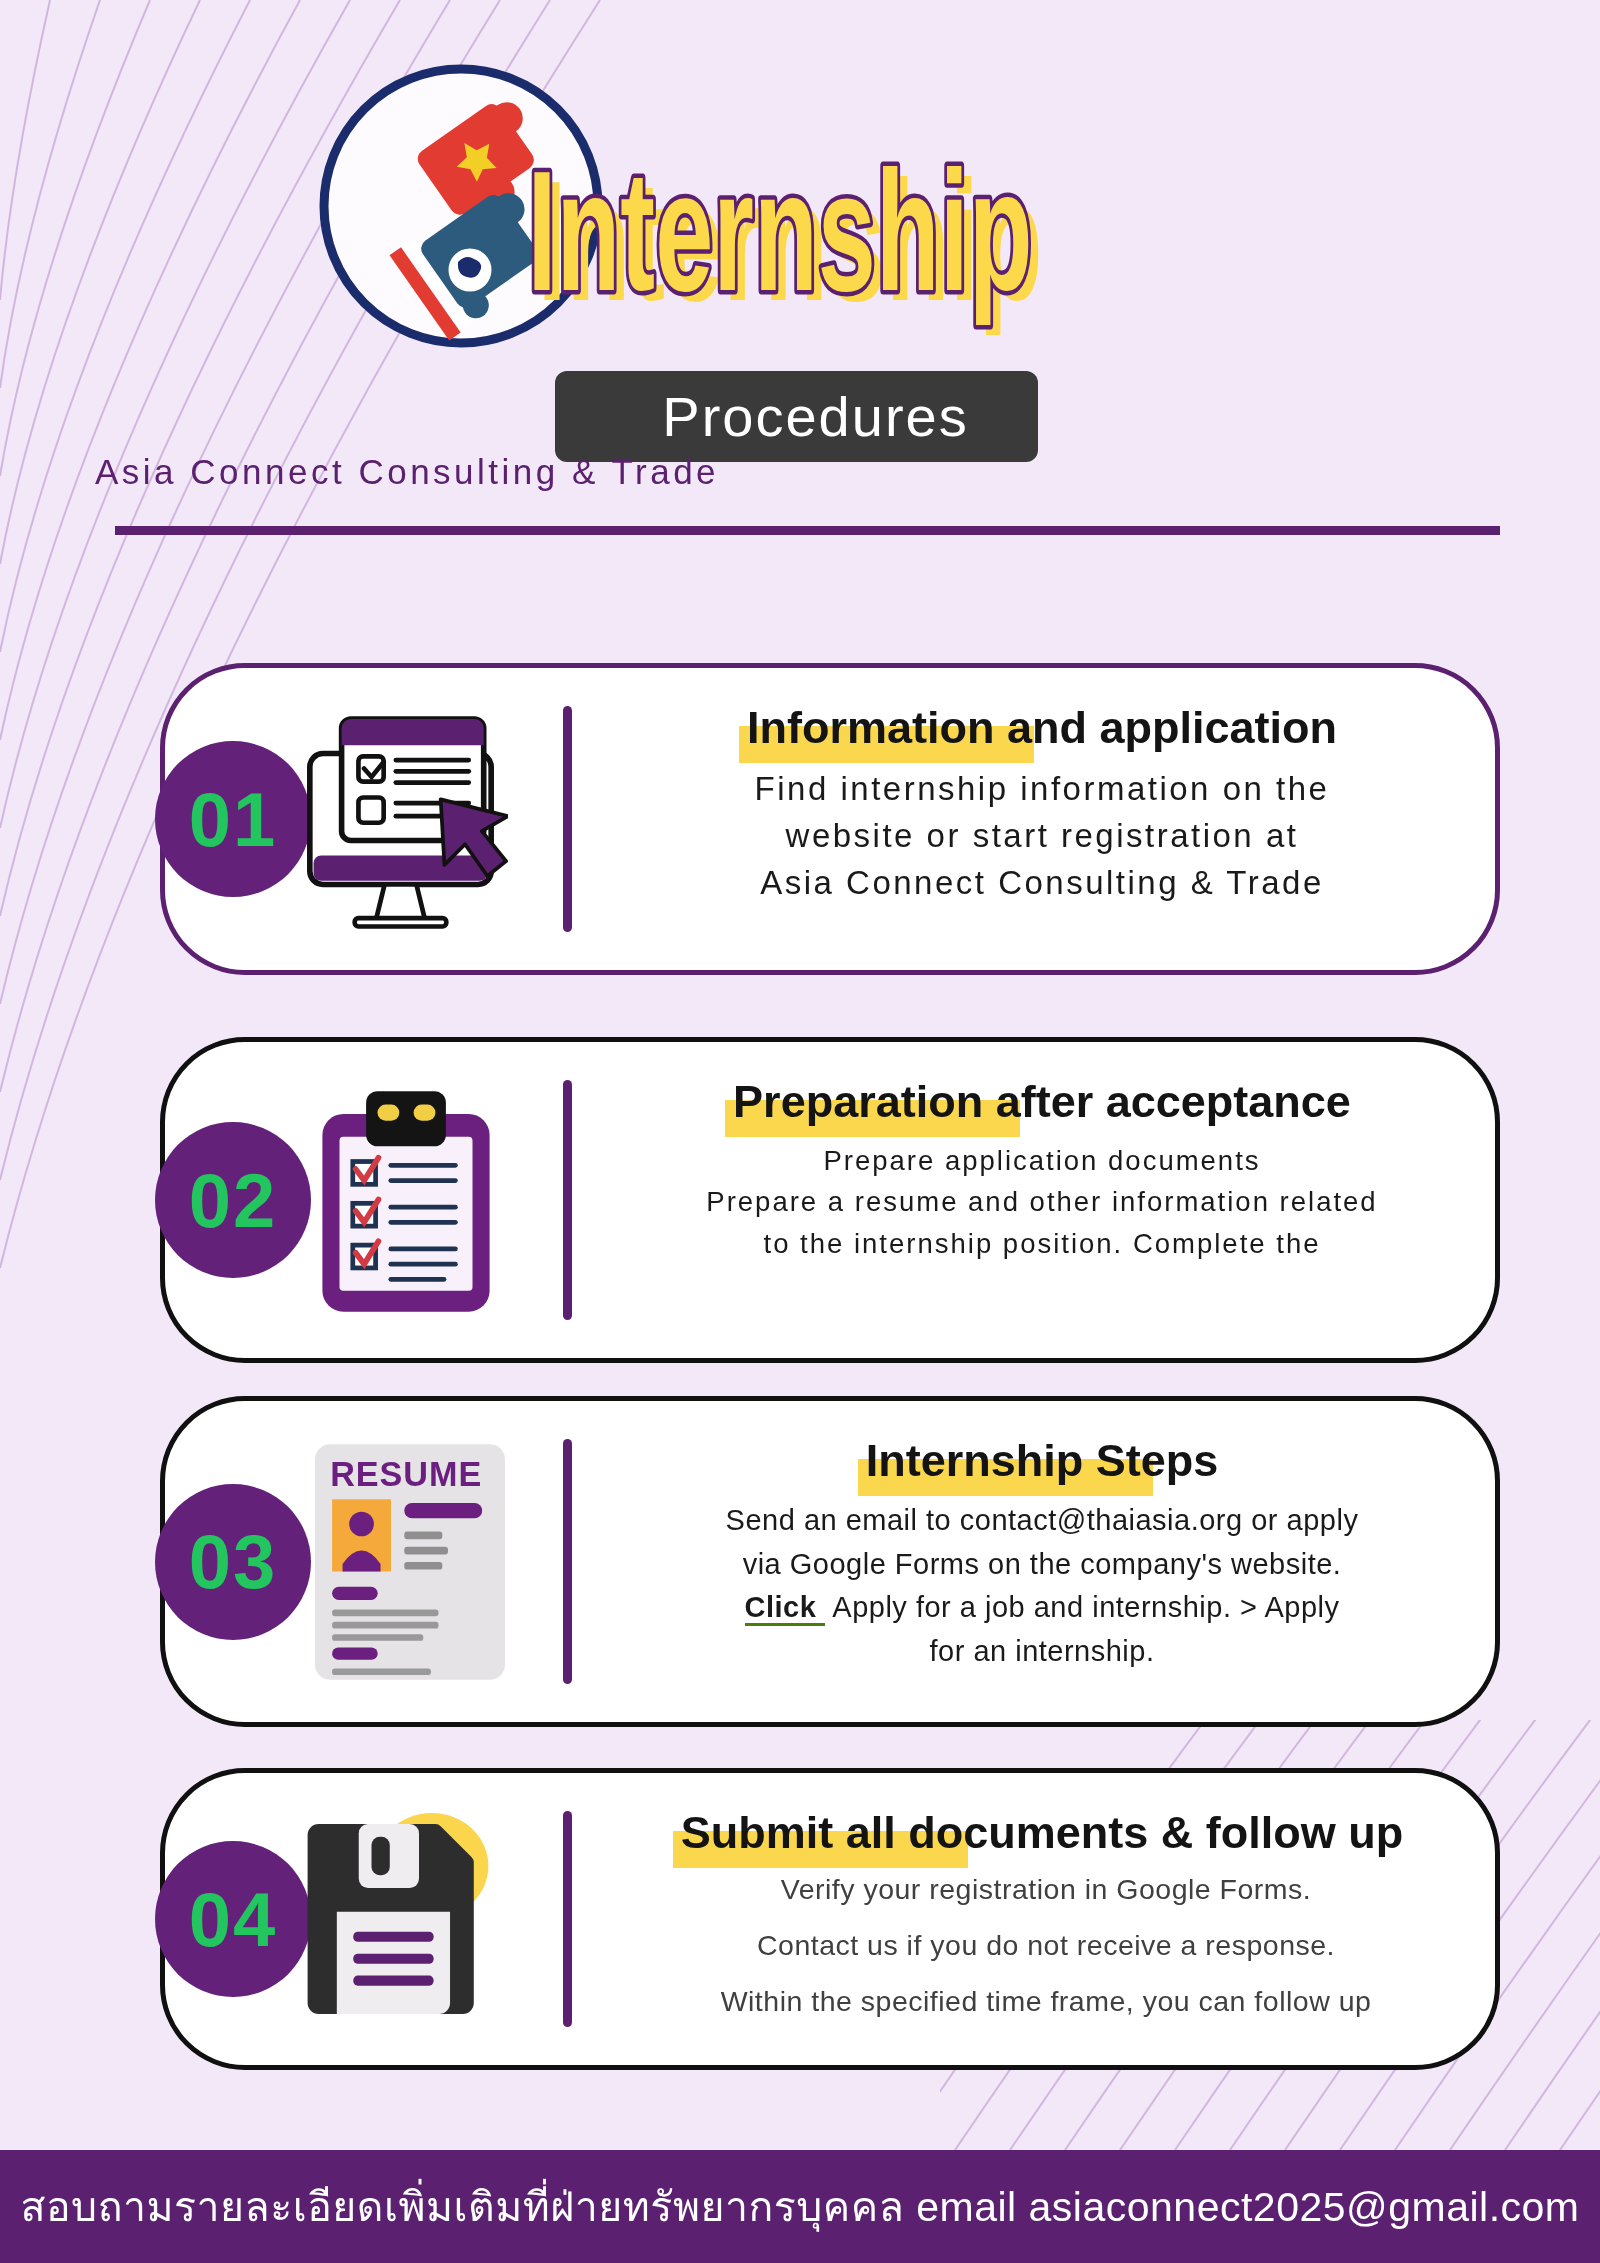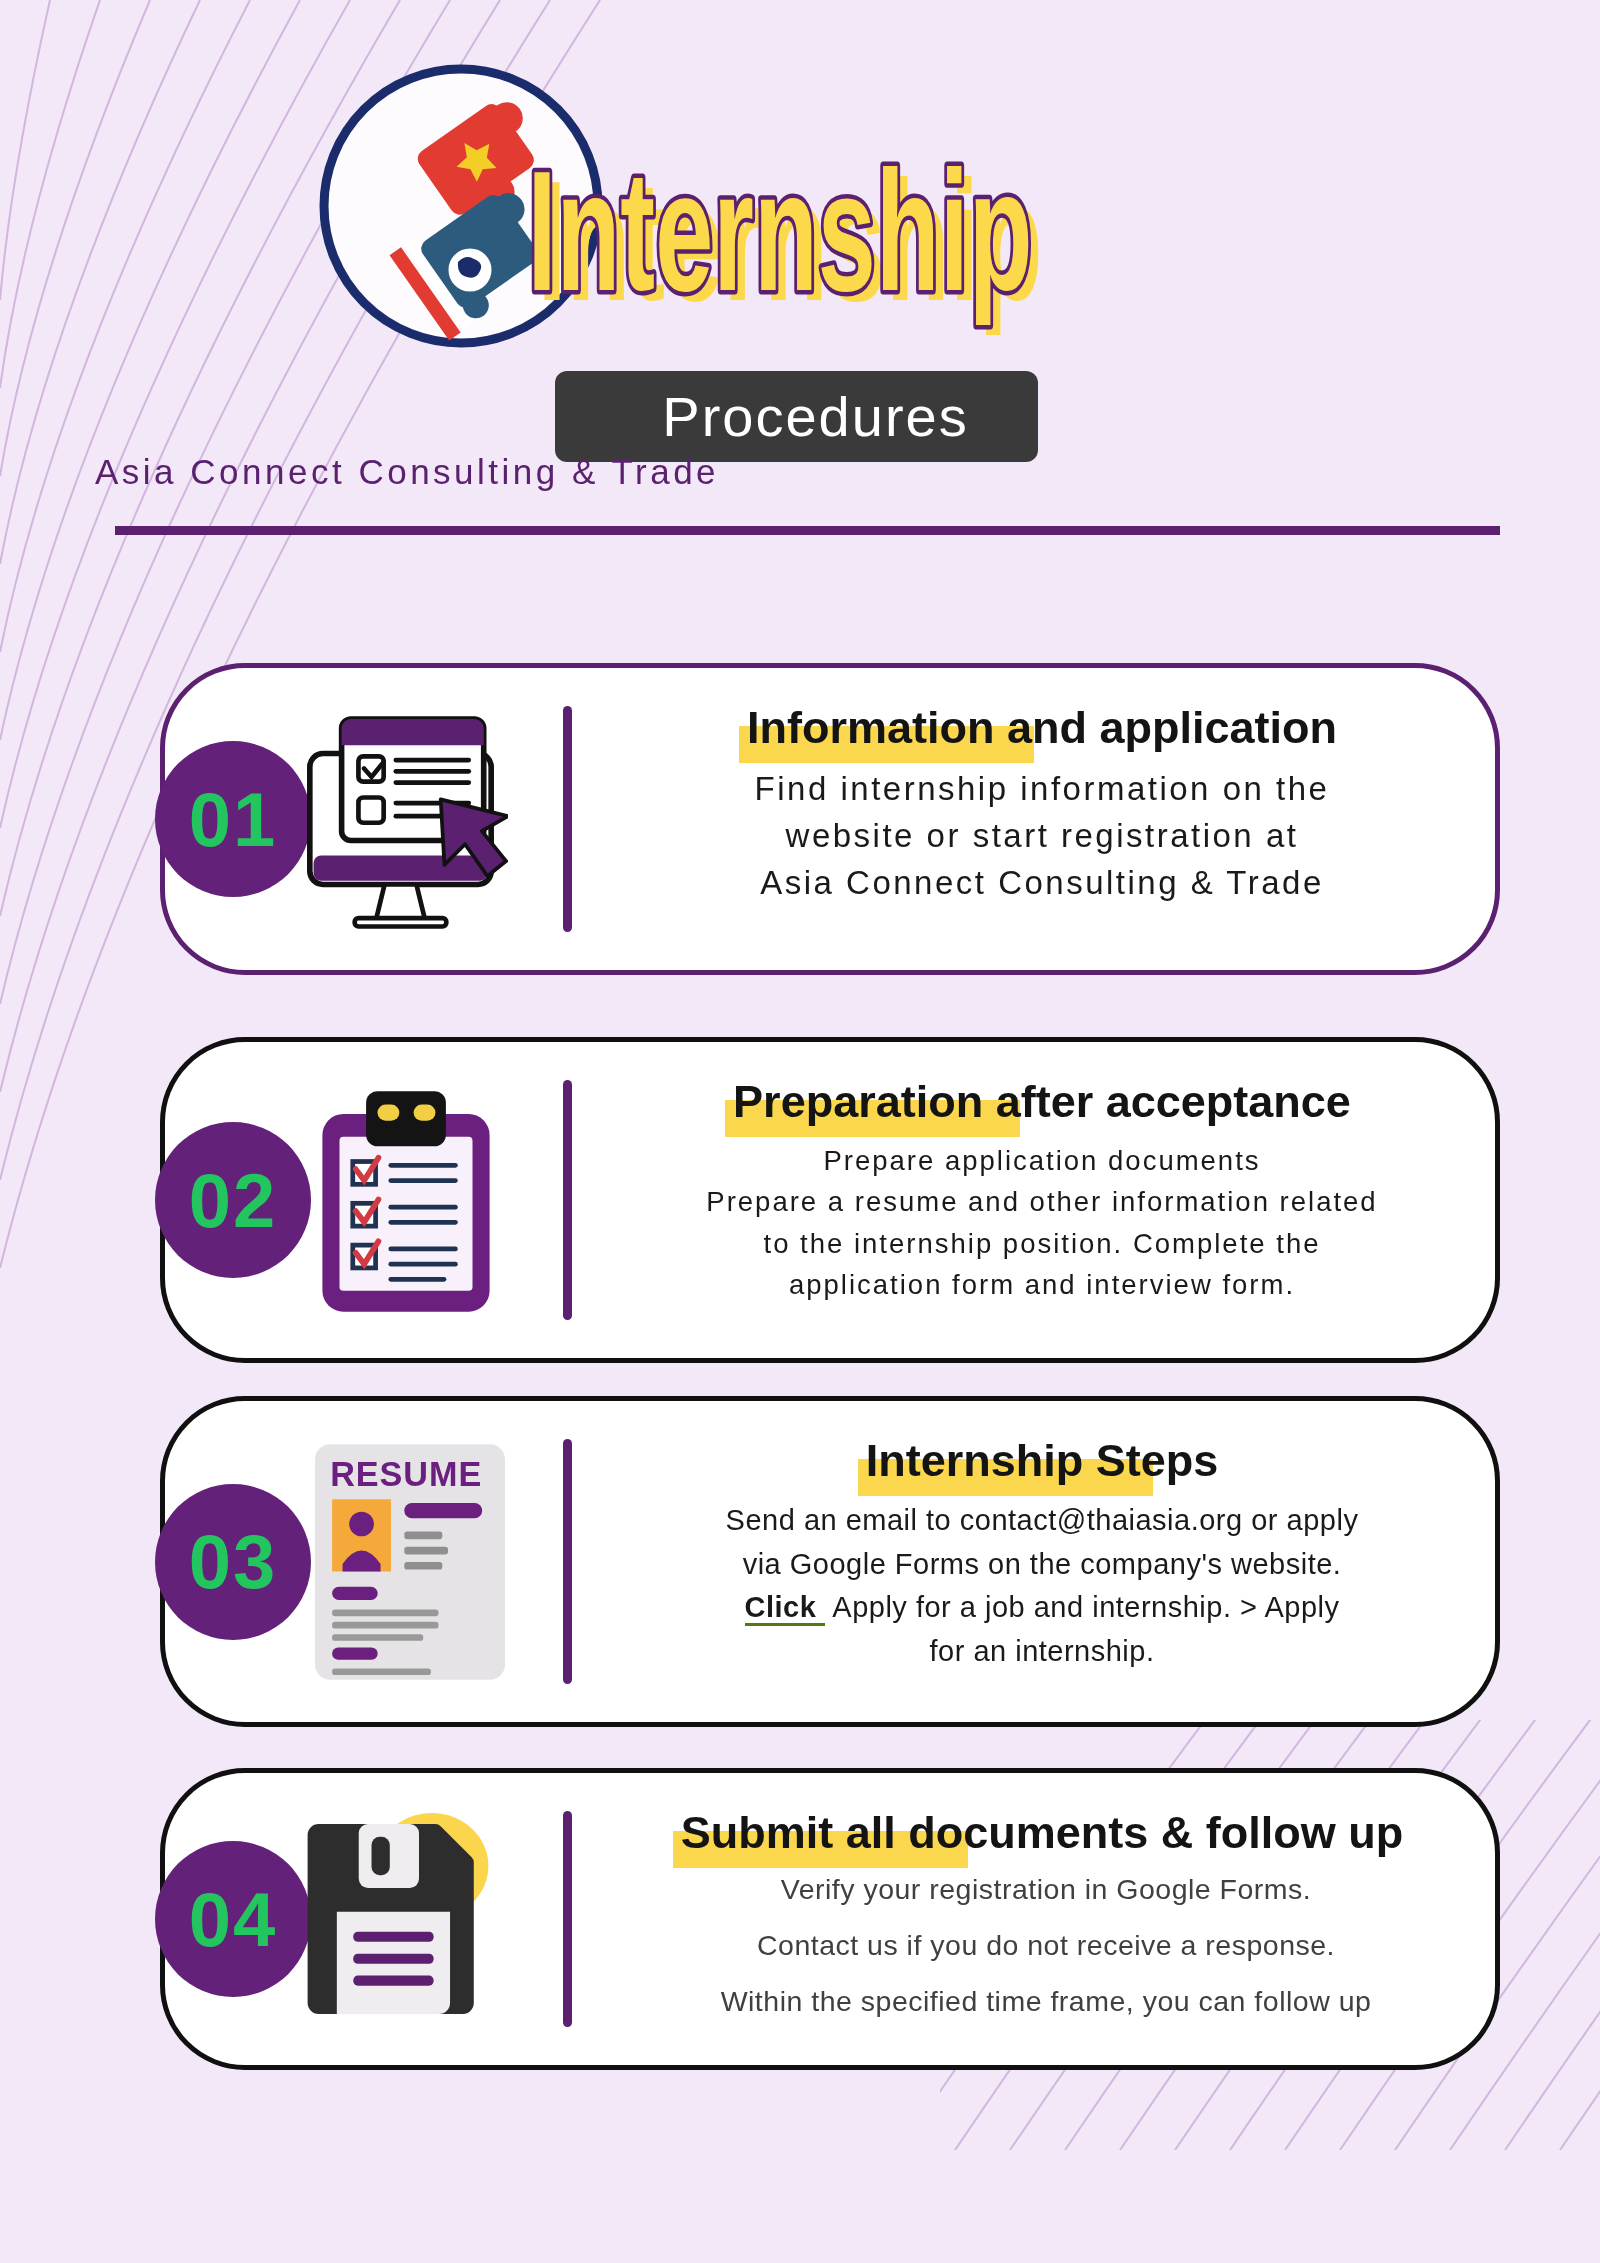--- a/index.html
+++ b/index.html
@@ -193,21 +193,20 @@
     <div class="vdivider"></div>
     <div class="content">
       <div class="title-wrap">
         <span class="hl"></span>
         <span class="step-title">Preparation after acceptance</span>
       </div>
       <div class="body-c2">
         <div>Prepare application documents</div>
         <div>Prepare a resume and other information related</div>
         <div>to the internship position. Complete the</div>
-        <div>application form and interview form.</div>
       </div>
     </div>
   </div>
 
   <div class="card c3">
     <div class="num">03</div>
     <svg class="step-icon" width="190" height="238" viewBox="0 0 200 248">
       <rect x="0" y="0" width="200" height="248" rx="16" fill="#E5E3E6"></rect>
       <text x="16" y="44" font-size="36" font-weight="bold" letter-spacing="1" fill="#6B2080" font-family="Liberation Sans, sans-serif">RESUME</text>
       <rect x="18" y="58" width="62" height="76" fill="#F6A93B"></rect>
@@ -258,14 +257,17 @@
         <span class="step-title">Submit all documents &amp; follow up</span>
       </div>
       <div class="body-c4">
         <div class="bline">Verify your registration in Google Forms.</div>
         <div class="bline">Contact us if you do not receive a response.</div>
         <div class="bline">Within the specified time frame, you can follow up</div>
       </div>
     </div>
   </div>
 
+  <div class="footer">
+    <span>สอบถามรายละเอียดเพิ่มเติมที่ฝ่ายทรัพยากรบุคคล email asiaconnect2025@gmail.com</span>
+  </div>
 
 </div>
 
 </body></html>

